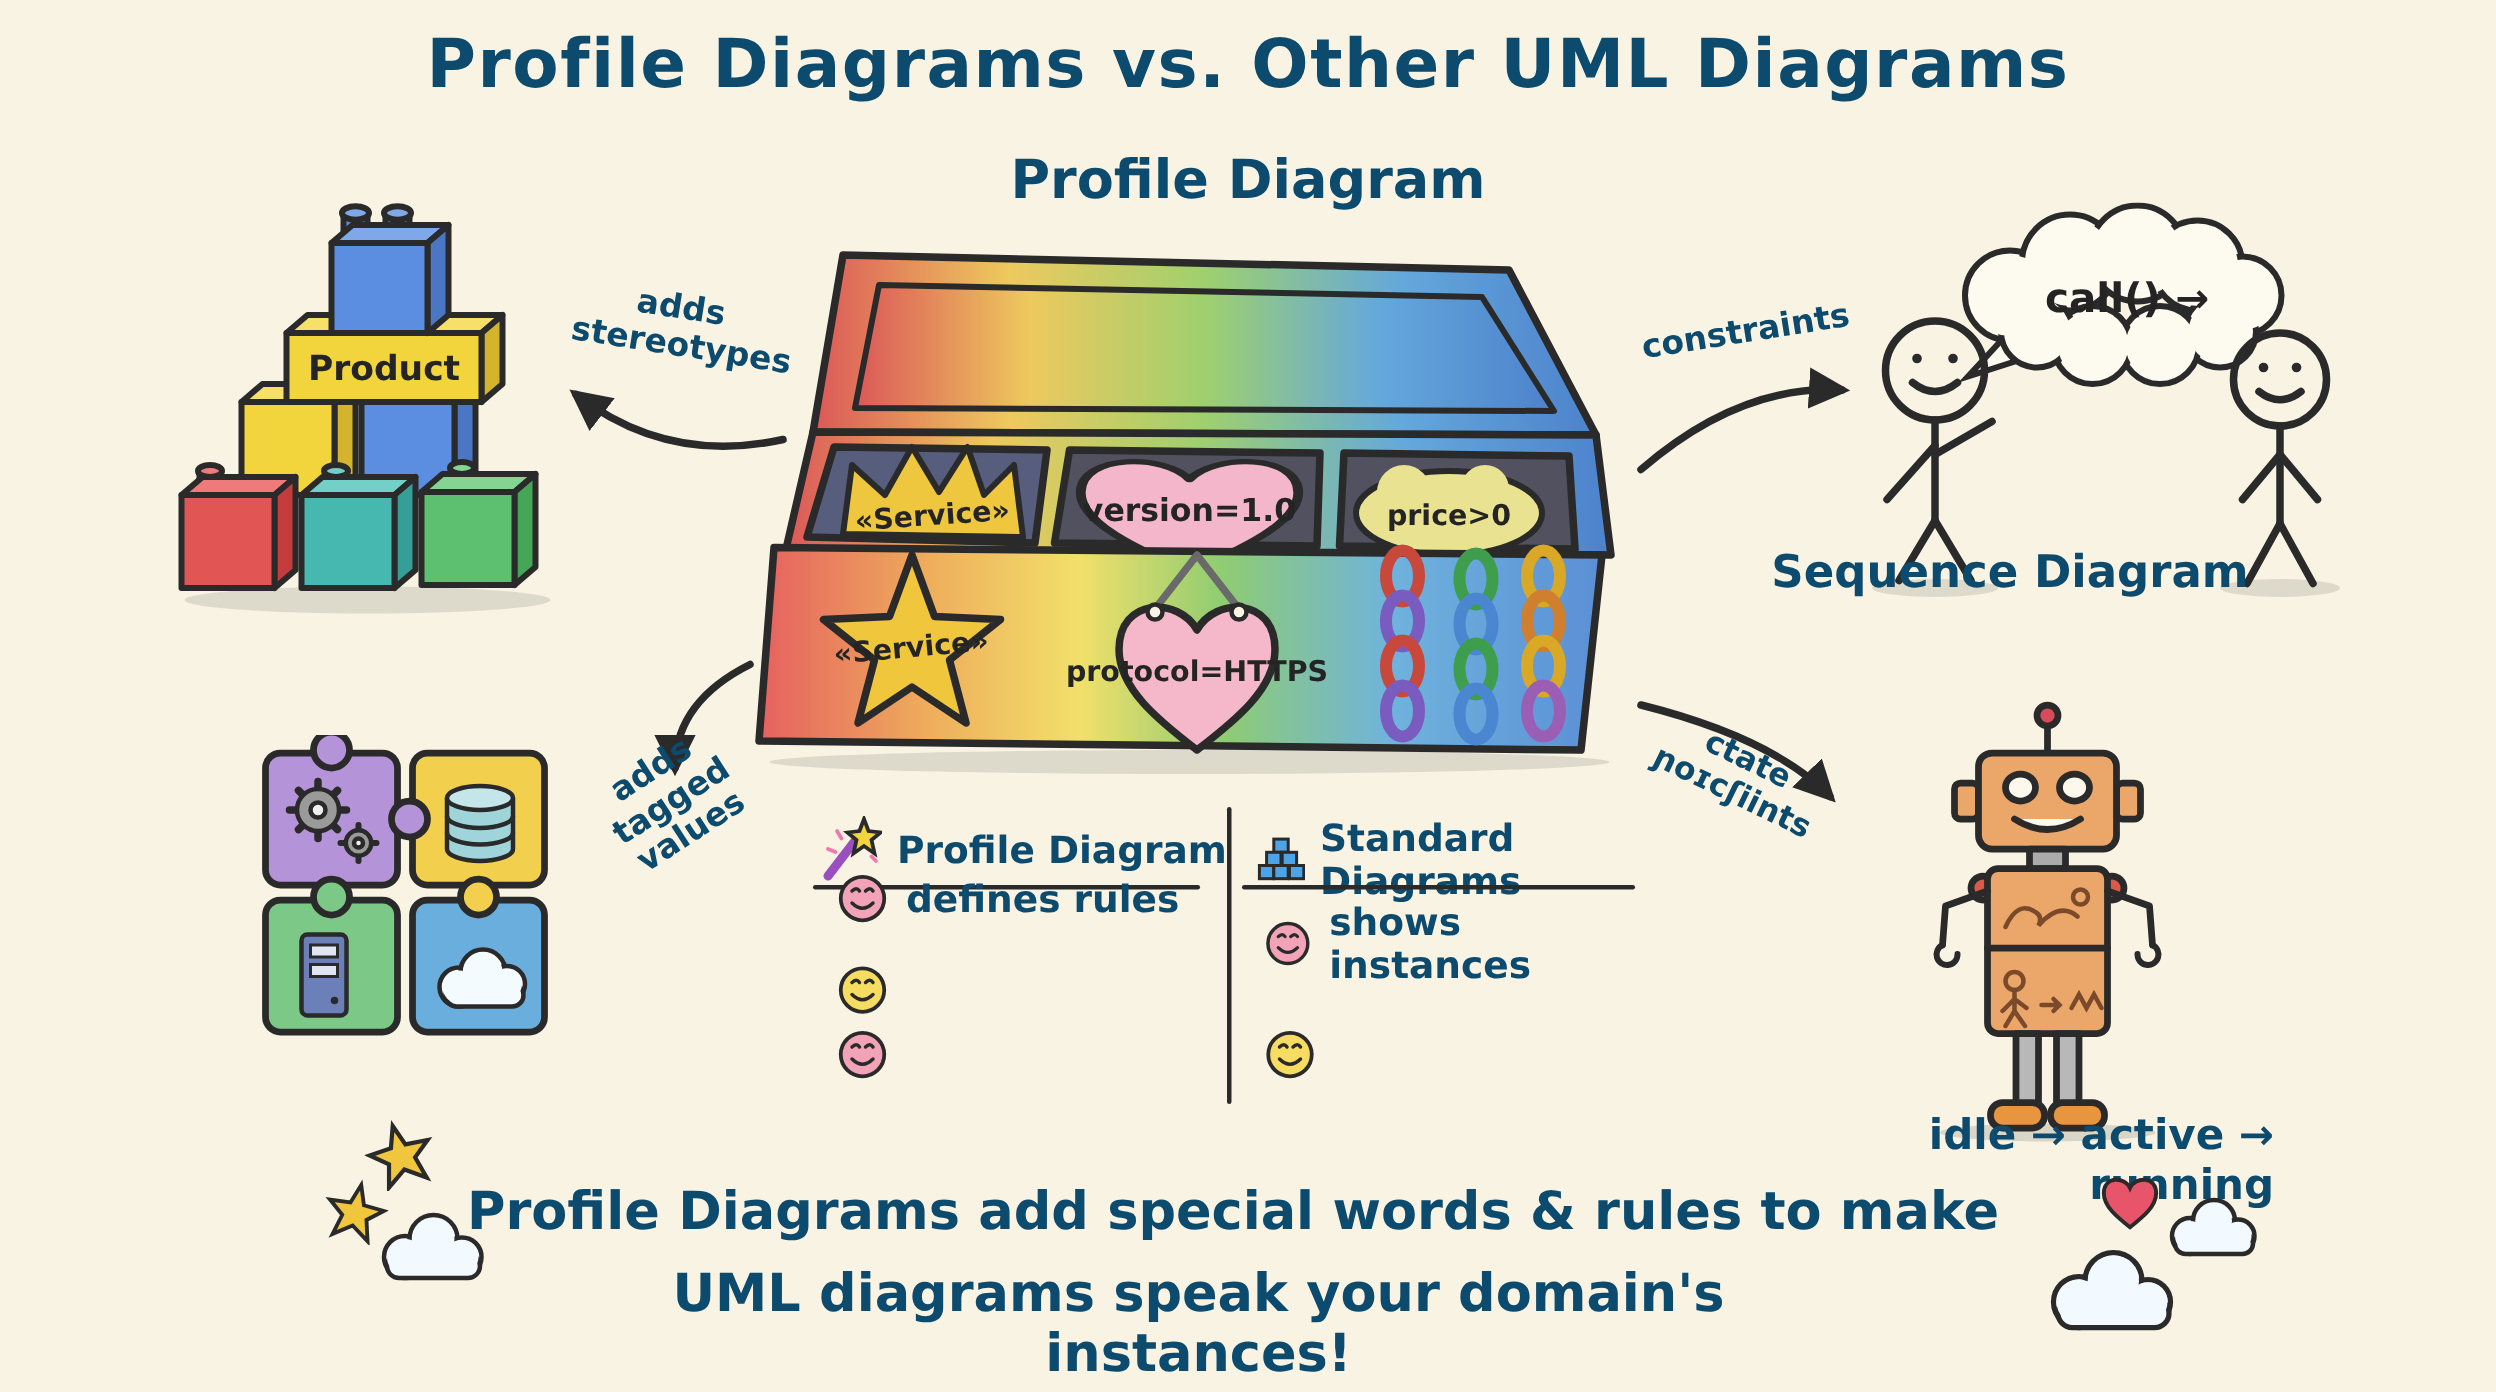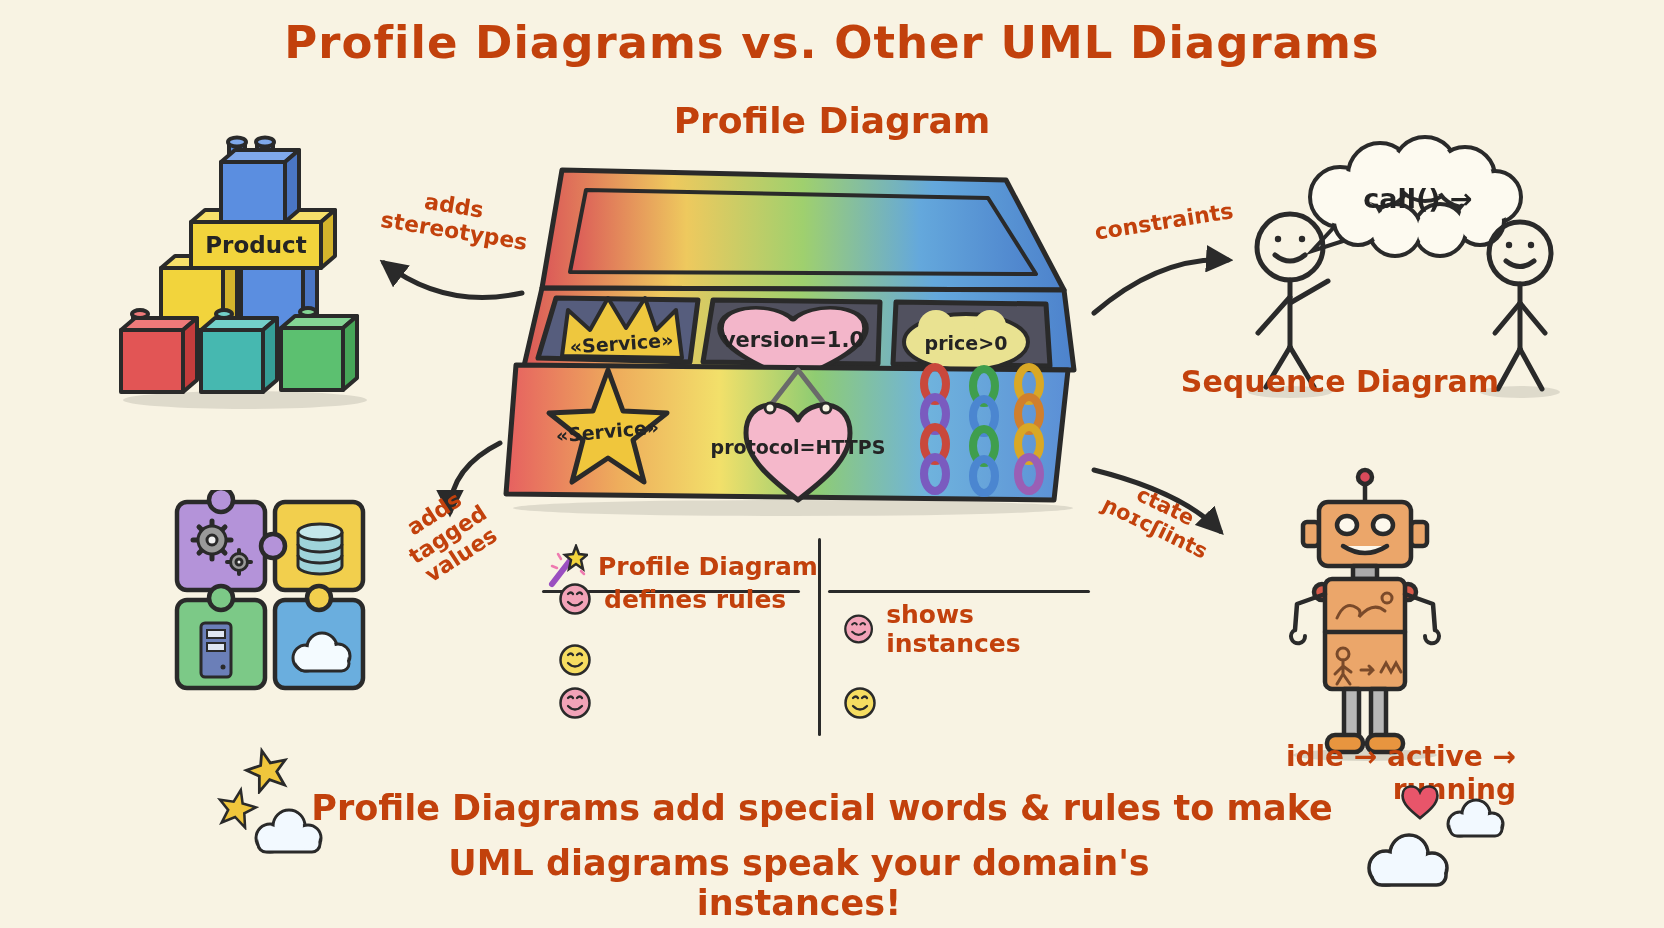--- a/index.html
+++ b/index.html
@@ -1,18 +1,18 @@
 <!DOCTYPE html>
 <html><head>
 <meta charset="utf-8">
 <style>
   html,body{margin:0;padding:0;}
   .canvas{
     position:relative; width:1664px; height:928px; overflow:hidden;
-    background:#f8f3e3; color:#c2410c;
+    background:#f8f3e3; color:#0c4a6e;
     font-family:"DejaVu Sans", sans-serif; font-weight:bold;
   }
   .abs{position:absolute;}
   .ctr{text-align:center;}
   .title{left:0; top:16px; width:1664px; font-size:45px; letter-spacing:1px;}
   .subtitle{left:0; top:100px; width:1664px; font-size:36px;}
   .panel-label{font-size:30px;}
   .lbl-class{left:90px; top:366px; width:310px;}
   .lbl-component{left:70px; top:668px; width:350px;}
   .lbl-sequence{left:1170px; top:364px; width:340px;}
@@ -361,20 +361,33 @@
         <line x1="6" y1="40" x2="26" y2="14" stroke="#9a4fc0" stroke-width="6" stroke-linecap="round"></line>
         <polygon points="30,2 33,10 41,11 35,16 37,25 30,20 23,25 25,16 19,11 27,10" fill="#f2d43c" stroke="#2a2a2a" stroke-width="2.5"></polygon>
         <g stroke="#ef7ab0" stroke-width="2.5" stroke-linecap="round">
           <line x1="12" y1="10" x2="15" y2="15"></line>
             <line x1="6" y1="22" x2="11" y2="24"></line>
             <line x1="38" y1="30" x2="35" y2="27"></line>
         </g>
       </svg>
       <span>Profile Diagram</span>
     </div>
+    <div class="abs cmp-header" style="left:300px;top:6px;">
+      <svg width="40" height="38" viewBox="0 0 40 38">
+        <g fill="#4da3e8" stroke="#2a2a2a" stroke-width="2.5">
+          <rect x="14" y="2" width="12" height="11"></rect>
+          <rect x="8" y="13" width="12" height="11"></rect>
+            <rect x="21" y="13" width="12" height="11"></rect>
+          <rect x="2" y="24" width="12" height="11"></rect>
+            <rect x="14" y="24" width="12" height="11"></rect>
+            <rect x="27" y="24" width="12" height="11"></rect>
+        </g>
+      </svg>
+      <span>Standard Diagrams</span>
+    </div>
     <div class="abs cmp-rule" style="left:4px;top:52px;width:258px;"></div>
     <div class="abs cmp-rule" style="left:290px;top:52px;width:262px;"></div>
     <div class="abs cmp-divider" style="left:280px;top:0;height:198px;"></div>
 
     <div class="abs cmp-row" style="left:20px;top:44px;">
       <svg width="34" height="34" viewBox="0 0 34 34">
           <circle cx="17" cy="17" r="14.5" stroke="#2a2a2a" stroke-width="2.5" fill="#f2a3b8"></circle>
           <path d="M 10 12 q 3 -3 5 0 M 19 12 q 3 -3 5 0 M 10 20 q 7 7 14 0" fill="none" stroke="#2a2a2a" stroke-width="2.3" stroke-linecap="round"></path>
         </svg>
       <span>defines rules</span>

